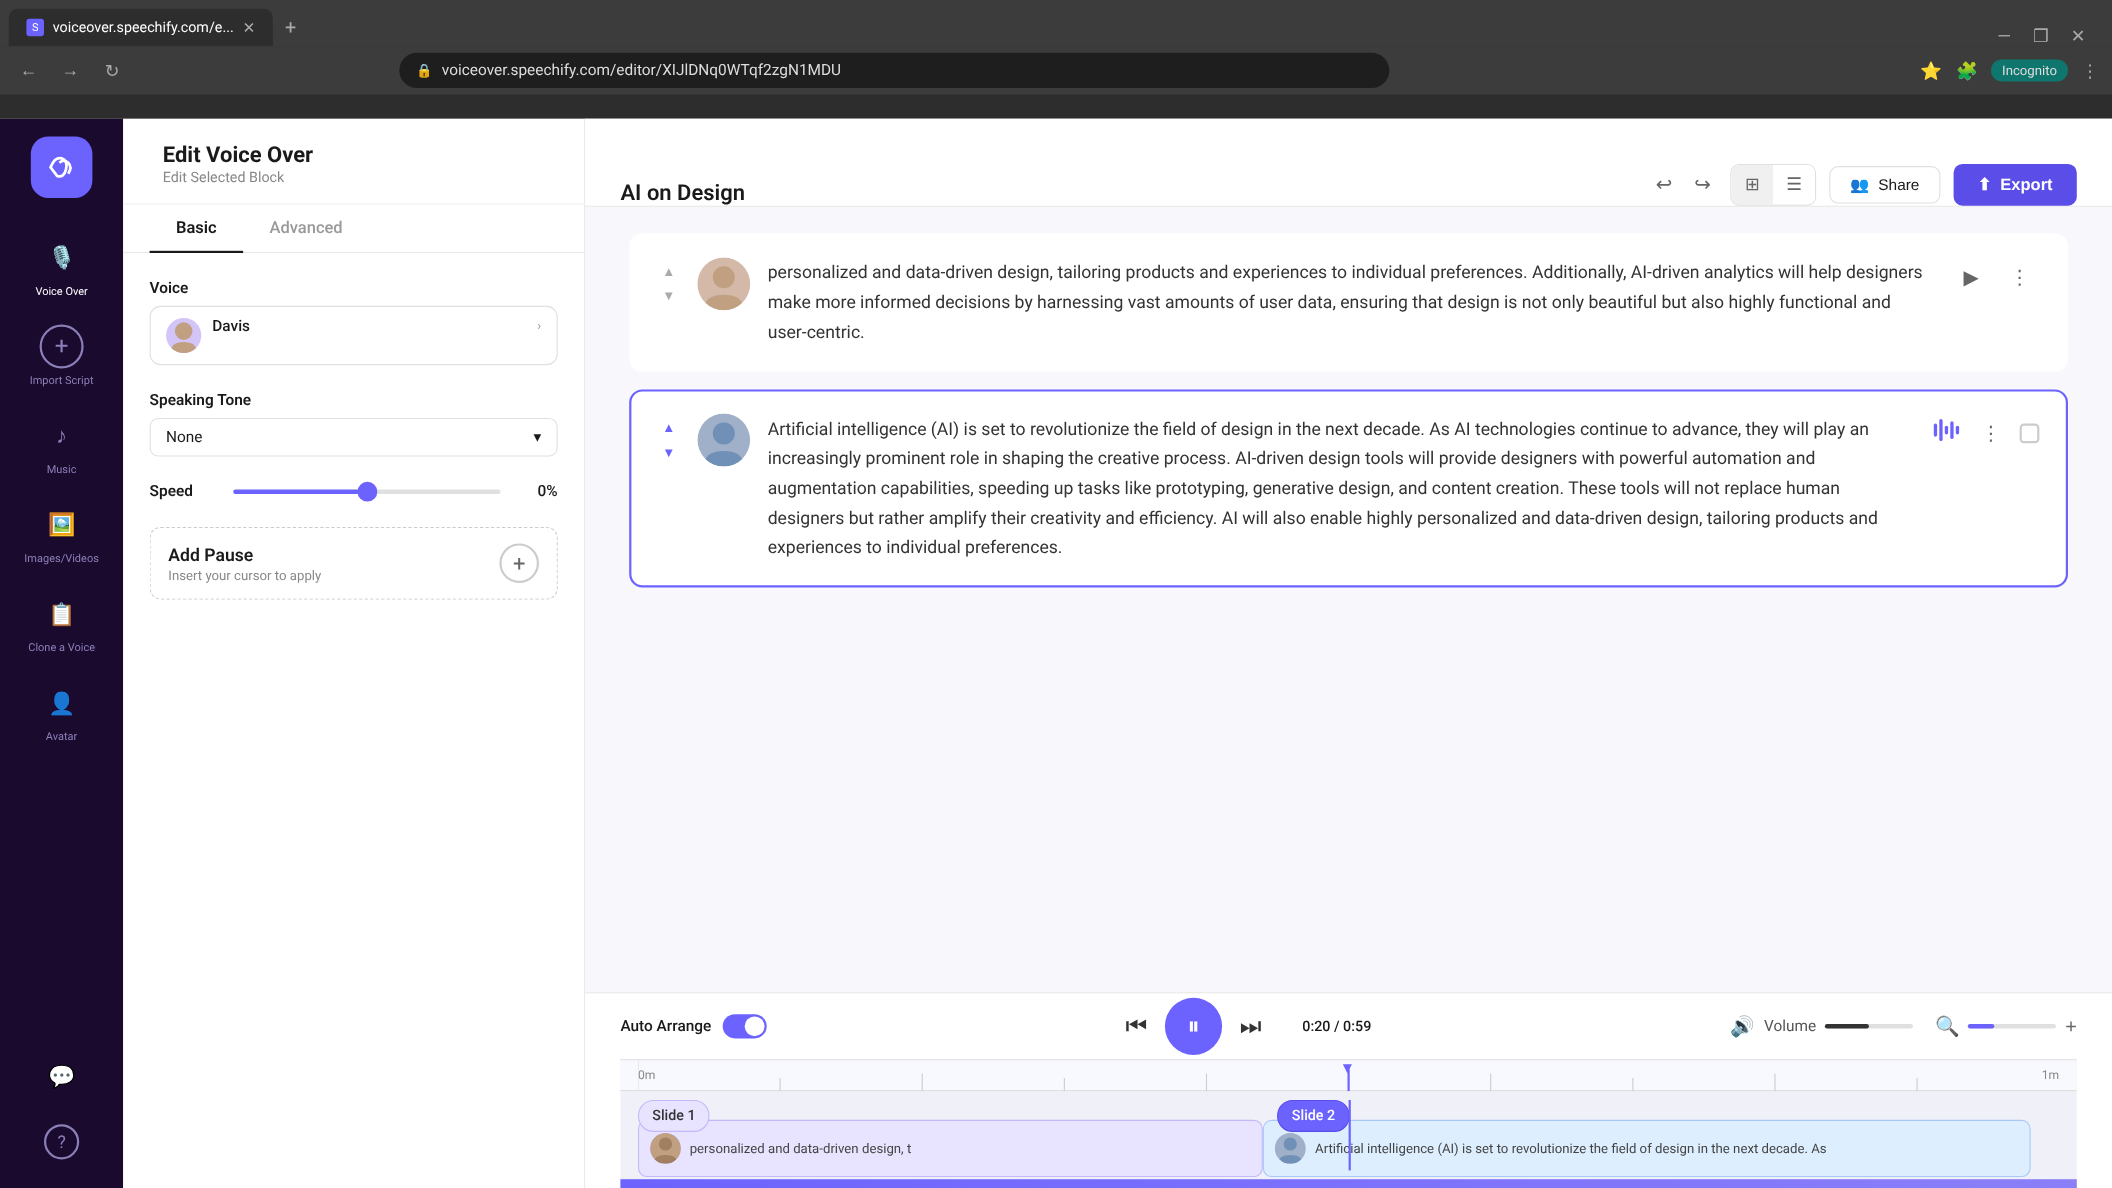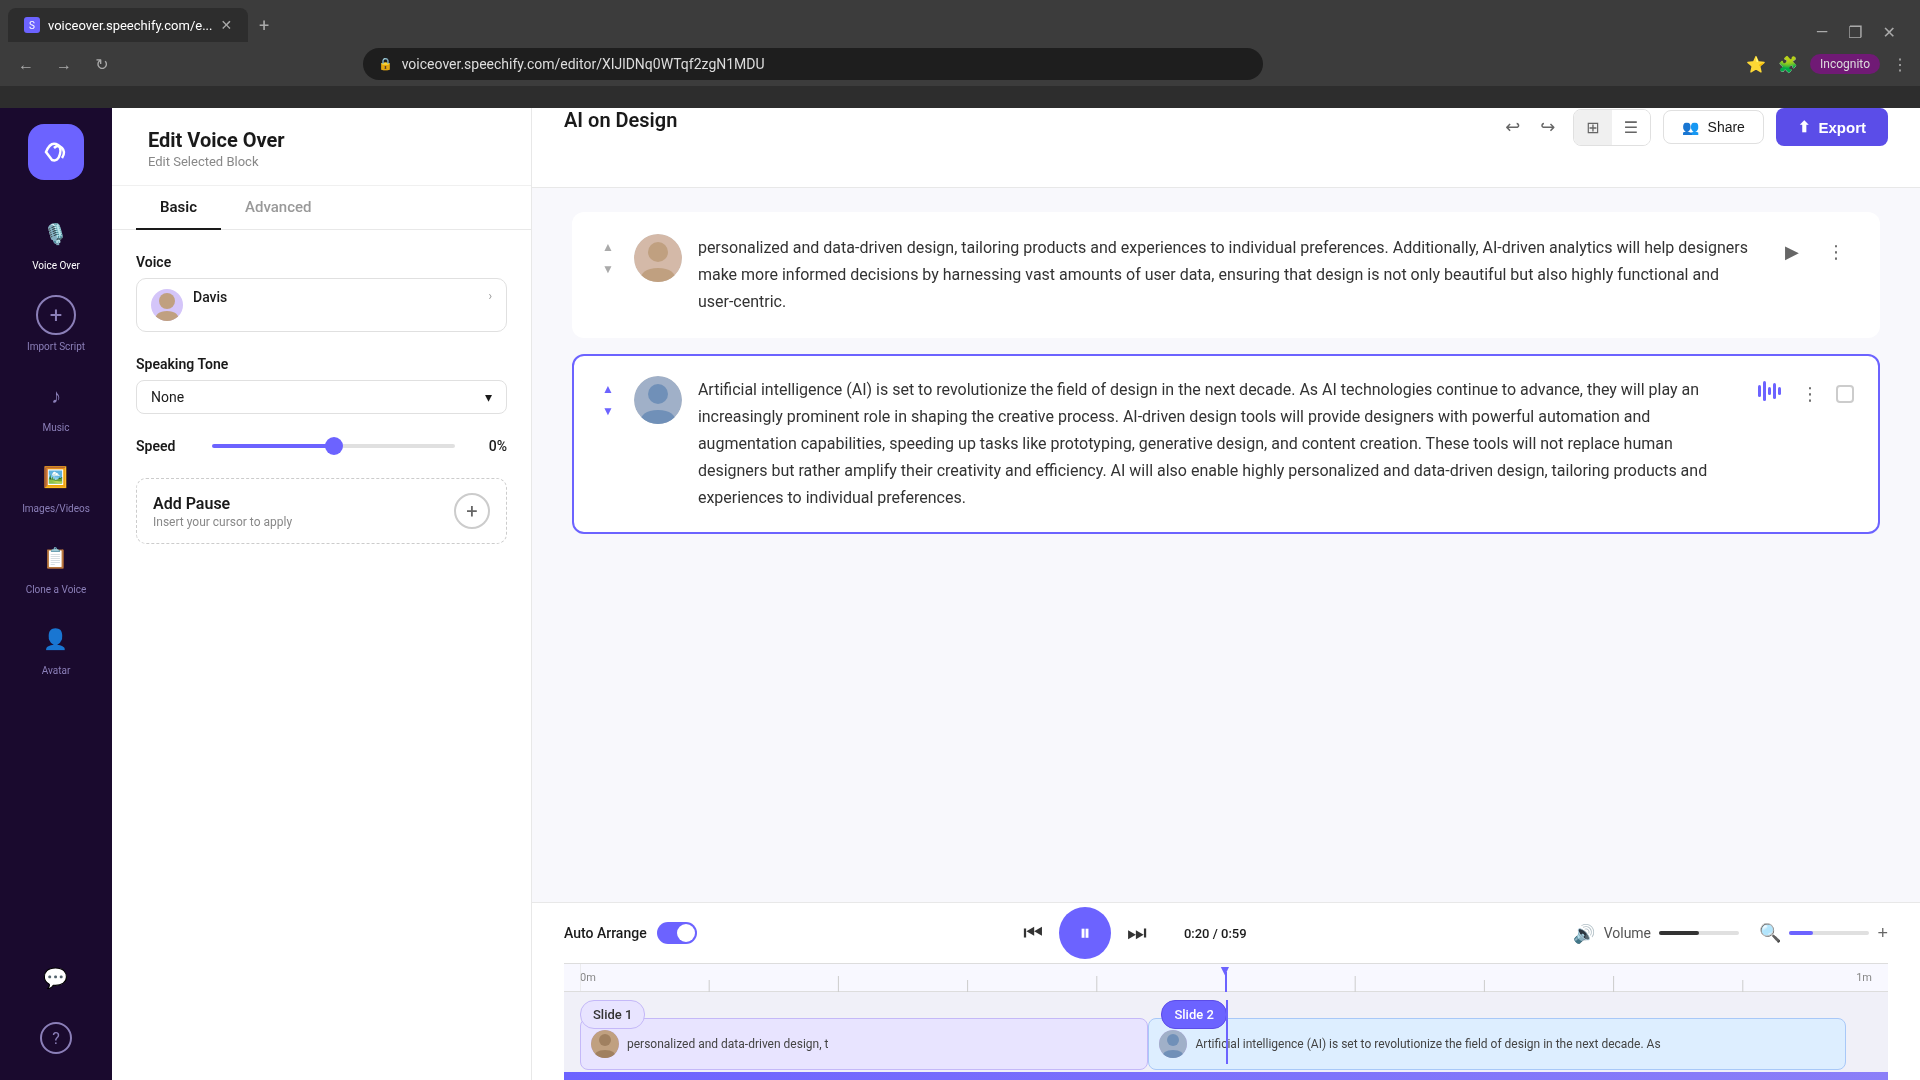--- a/index.html
+++ b/index.html
@@ -11,21 +11,21 @@
     .browser-tab { background: #2d2d2d; border-radius: 8px 8px 0 0; padding: 0 16px; height: 34px; display: flex; align-items: center; gap: 8px; min-width: 200px; color: #fff; font-size: 13px; }
     .browser-tab .tab-favicon { width: 16px; height: 16px; background: #6c63ff; border-radius: 3px; display: flex; align-items: center; justify-content: center; font-size: 10px; color: #fff; }
     .browser-tab .tab-close { margin-left: auto; color: #aaa; cursor: pointer; font-size: 14px; }
     .browser-tab-new { width: 32px; height: 34px; display: flex; align-items: center; justify-content: center; color: #aaa; font-size: 18px; cursor: pointer; }
     .browser-tab-controls { display: flex; align-items: center; margin-left: auto; gap: 20px; padding-right: 16px; color: #aaa; font-size: 16px; }
     .browser-toolbar { background: #3c3c3c; height: 44px; display: flex; align-items: center; padding: 0 12px; gap: 10px; }
     .browser-nav-btn { color: #aaa; cursor: pointer; width: 28px; height: 28px; display: flex; align-items: center; justify-content: center; border-radius: 50%; font-size: 16px; }
     .browser-address-bar { flex: 1; background: #1e1e1e; border-radius: 20px; height: 32px; display: flex; align-items: center; padding: 0 16px; gap: 8px; color: #ddd; font-size: 14px; max-width: 900px; margin: 0 auto; }
     .browser-address-bar .lock-icon { color: #aaa; font-size: 12px; }
     .browser-toolbar-right { display: flex; align-items: center; gap: 12px; color: #aaa; margin-left: auto; }
-    .incognito-badge { background: #701a75; color: #ddd; font-size: 12px; padding: 3px 10px; border-radius: 12px; text-align: center; }
+    .incognito-badge { background: #0f766e; color: #ddd; font-size: 12px; padding: 3px 10px; border-radius: 12px; text-align: center; }
 
     
     .app-container { display: flex; height: calc(1080px - 108px); }
 
     
     .sidebar-icons { width: 112px; background: #1a0a2e; display: flex; flex-direction: column; align-items: center; padding: 16px 0; gap: 4px; }
     .sidebar-logo { width: 56px; height: 56px; background: #6c63ff; border-radius: 16px; display: flex; align-items: center; justify-content: center; margin-bottom: 20px; }
     .sidebar-logo svg { width: 32px; height: 32px; fill: #fff; }
     .sidebar-icon-item { width: 80px; display: flex; flex-direction: column; align-items: center; gap: 6px; padding: 10px 8px; border-radius: 12px; cursor: pointer; color: #8b7fb8; font-size: 11px; }
     .sidebar-icon-item .icon-circle { width: 40px; height: 40px; display: flex; align-items: center; justify-content: center; font-size: 20px; }
@@ -62,21 +62,21 @@
     
     .add-pause-row { display: flex; align-items: center; justify-content: space-between; border: 1px dashed #ccc; border-radius: 10px; padding: 14px 16px; cursor: pointer; }
     .add-pause-left h3 { font-size: 16px; font-weight: 600; color: #1a1a1a; }
     .add-pause-left p { font-size: 12px; color: #888; margin-top: 2px; }
     .add-pause-btn { width: 36px; height: 36px; border-radius: 50%; border: 2px solid #ccc; display: flex; align-items: center; justify-content: center; color: #666; font-size: 20px; cursor: pointer; }
 
     
     .main-content { flex: 1; display: flex; flex-direction: column; background: #f8f8fc; }
 
     
-    .top-bar { background: #fff; height: 80px; display: flex; align-items: flex-start; padding: 0 32px; border-bottom: 1px solid #e8e8e8; gap: 16px; }
+    .top-bar { background: #fff; height: 80px; display: flex; align-items: flex-end; padding: 0 32px; border-bottom: 1px solid #e8e8e8; gap: 16px; }
     .top-bar-title { font-size: 20px; font-weight: 600; color: #1a1a1a; flex: 1; }
     .top-bar-actions { display: flex; align-items: center; gap: 12px; }
     .undo-redo { display: flex; gap: 8px; }
     .undo-redo button { background: none; border: none; cursor: pointer; color: #666; font-size: 18px; padding: 6px; border-radius: 6px; }
     .view-toggle { display: flex; border: 1px solid #e0e0e0; border-radius: 8px; overflow: hidden; }
     .view-toggle button { background: #fff; border: none; padding: 8px 12px; cursor: pointer; font-size: 16px; color: #666; }
     .view-toggle button.active { background: #f0f0f0; }
     .share-btn { display: flex; align-items: center; gap: 8px; background: #fff; border: 1px solid #e0e0e0; border-radius: 8px; padding: 8px 18px; cursor: pointer; font-size: 14px; font-weight: 500; color: #1a1a1a; }
     .export-btn { display: flex; align-items: center; gap: 8px; background: #5b4de8; color: #fff; border: none; border-radius: 8px; padding: 10px 22px; cursor: pointer; font-size: 15px; font-weight: 600; }
 

